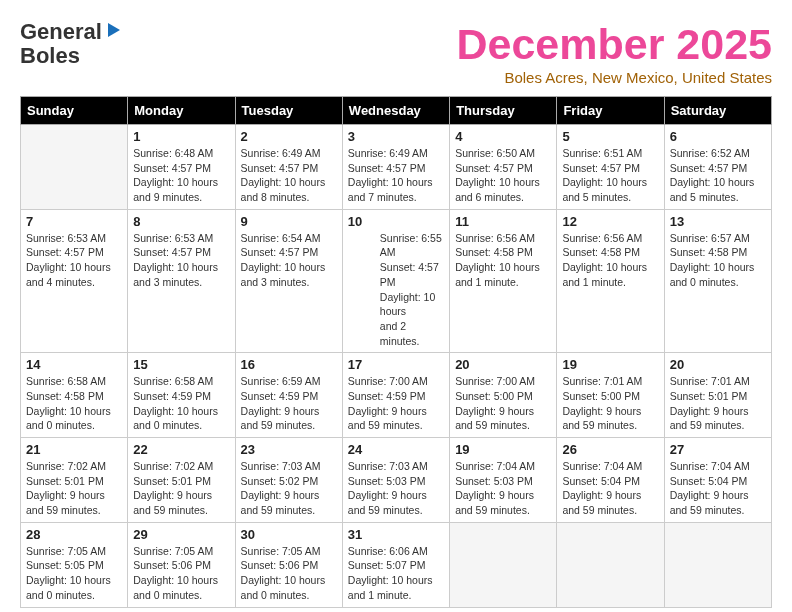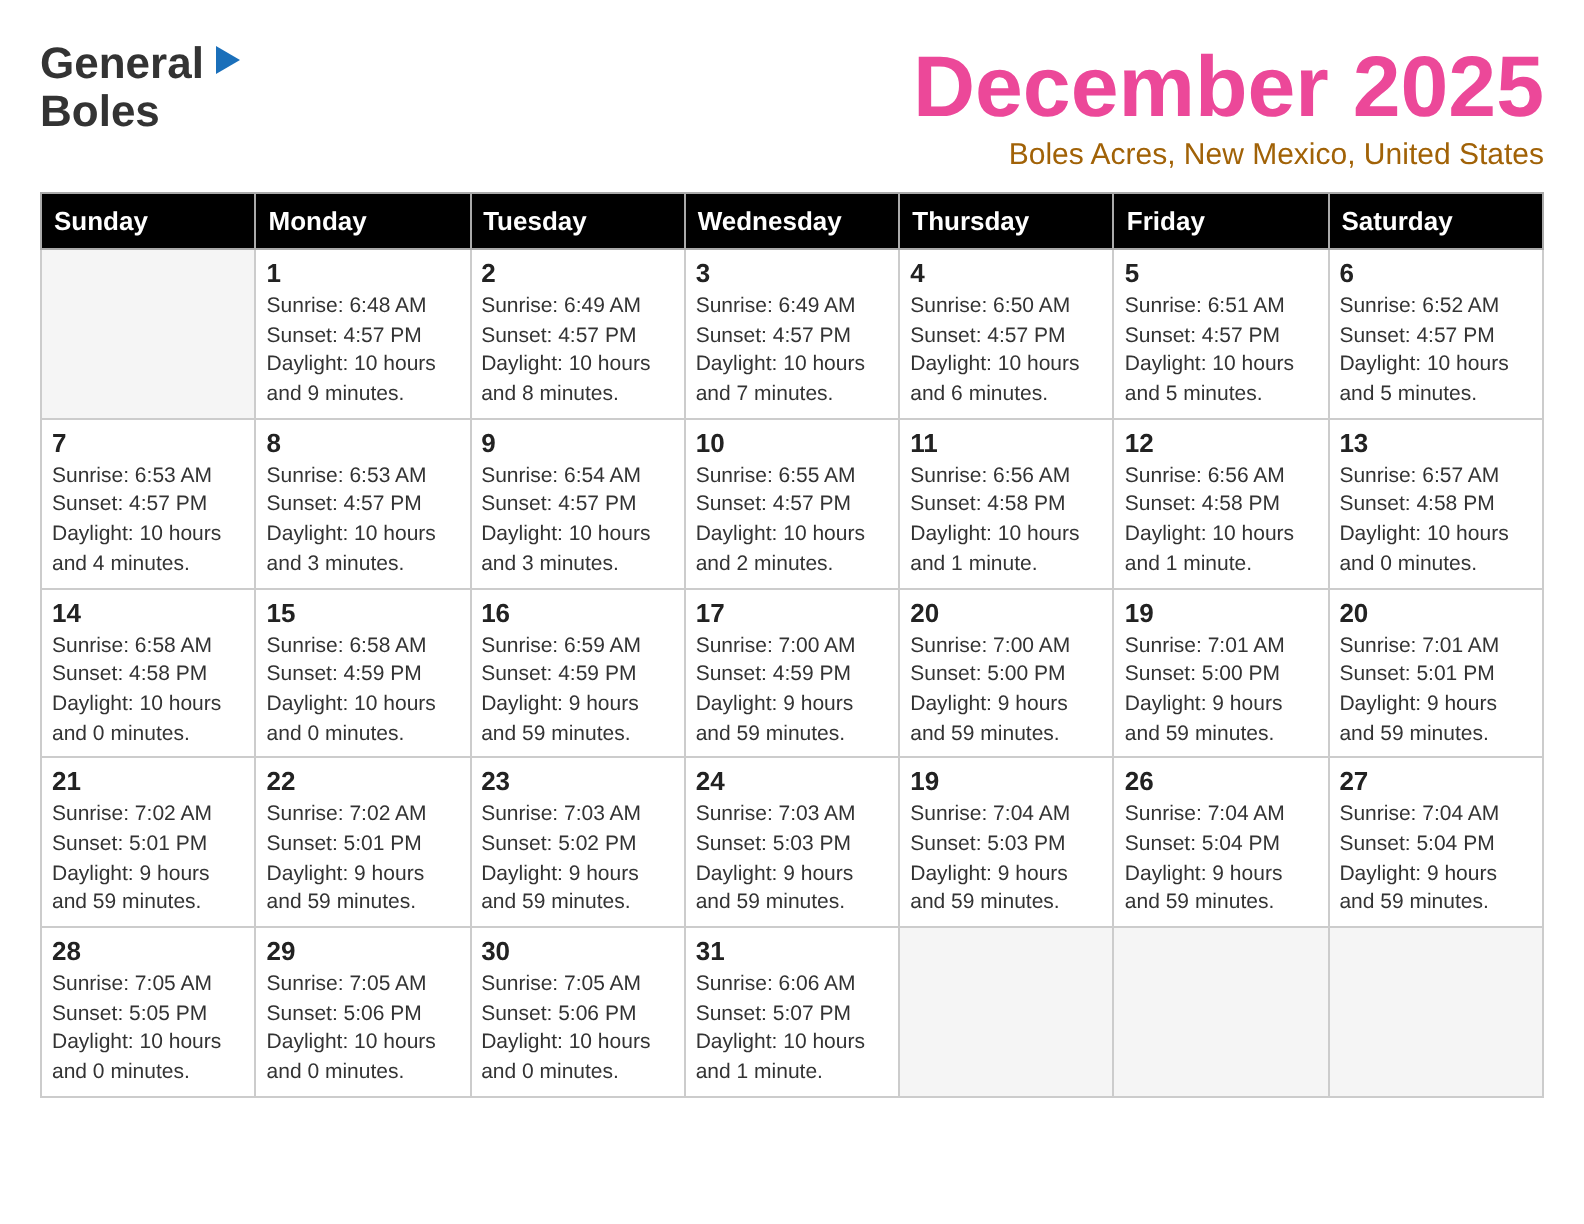--- a/index.html
+++ b/index.html
@@ -178,21 +178,21 @@
         </td>
         <td>
           <div class="day-num">9</div>
           <div class="day-detail" style="white-space: pre-line;">Sunrise: 6:54 AM
 Sunset: 4:57 PM
 Daylight: 10 hours
 and 3 minutes.</div>
         </td>
         <td>
           <div class="day-num">10</div>
-          <div class="day-detail" style="white-space: pre-line;">Sunrise: 6:55 AM
+          <div class="day-detail" style="white-space: pre-line; margin-left: 32px;">Sunrise: 6:55 AM
 Sunset: 4:57 PM
 Daylight: 10 hours
 and 2 minutes.</div>
         </td>
         <td>
           <div class="day-num">11</div>
           <div class="day-detail" style="white-space: pre-line;">Sunrise: 6:56 AM
 Sunset: 4:58 PM
 Daylight: 10 hours
 and 1 minute.</div>

